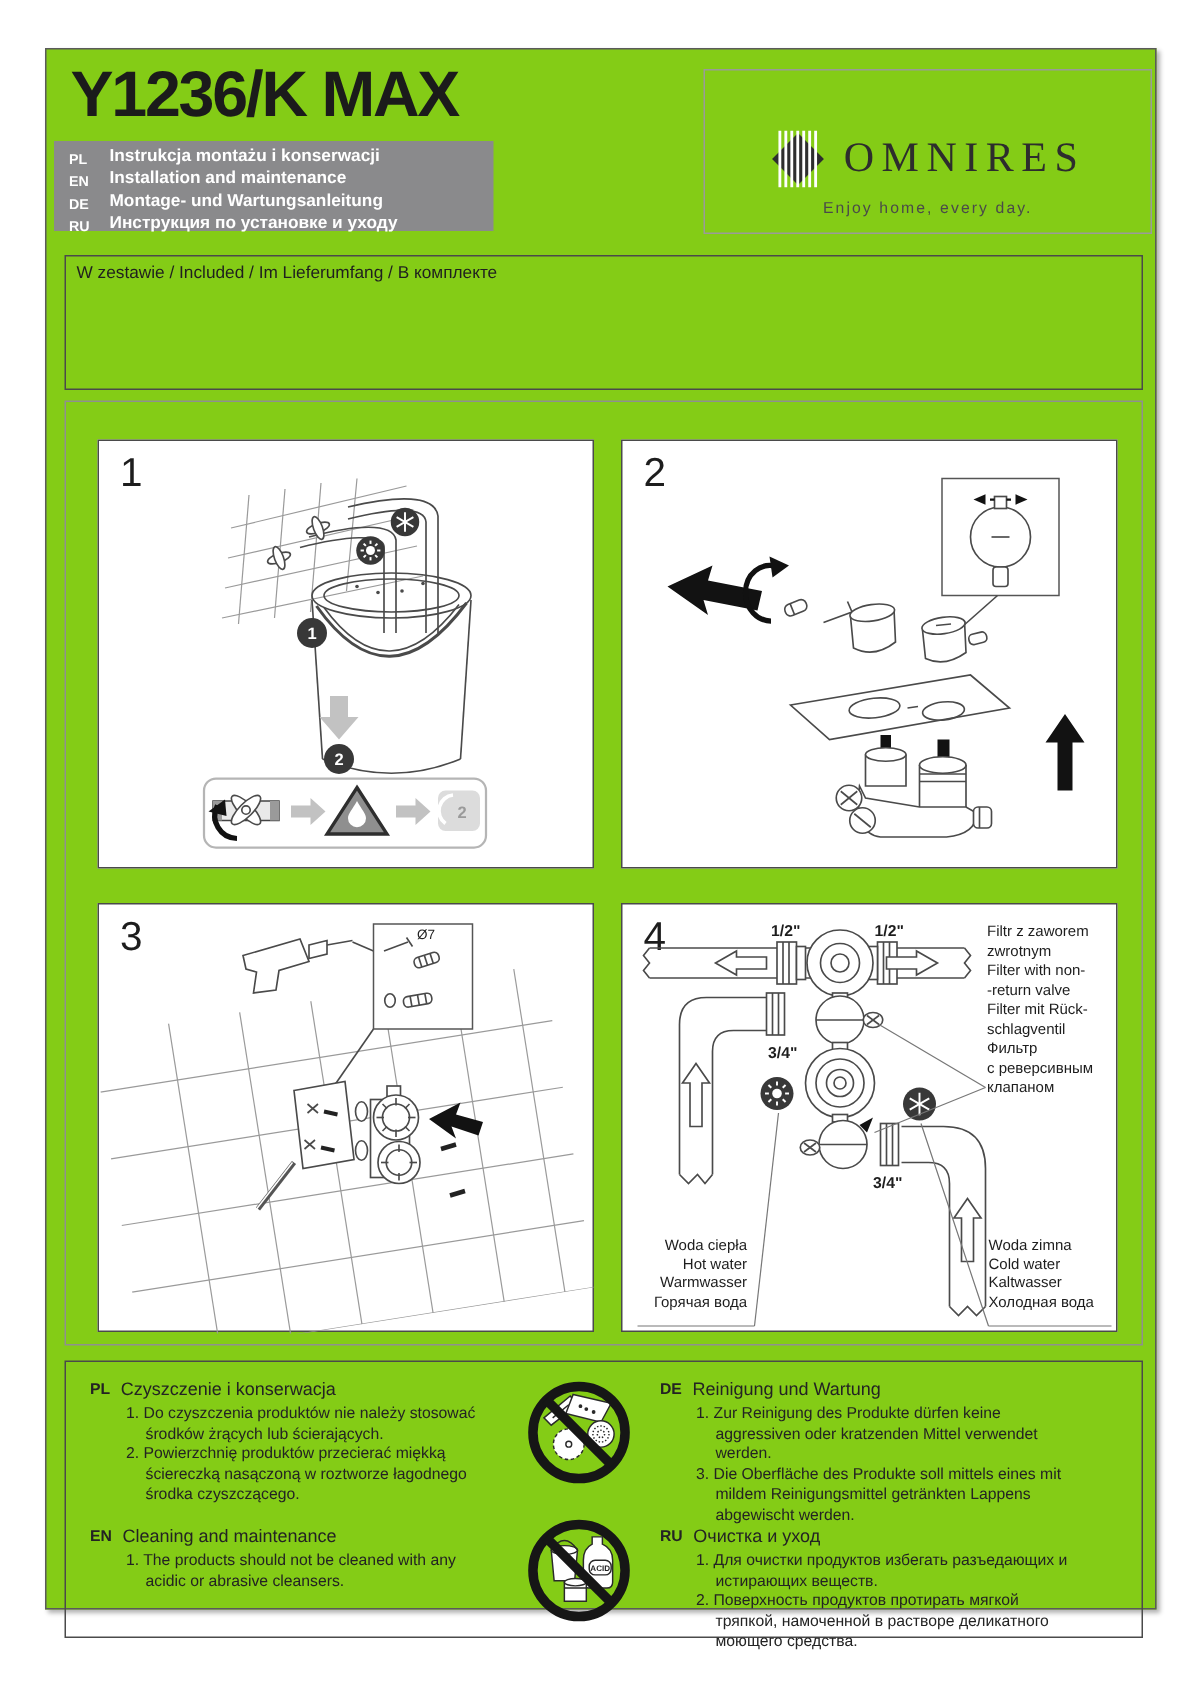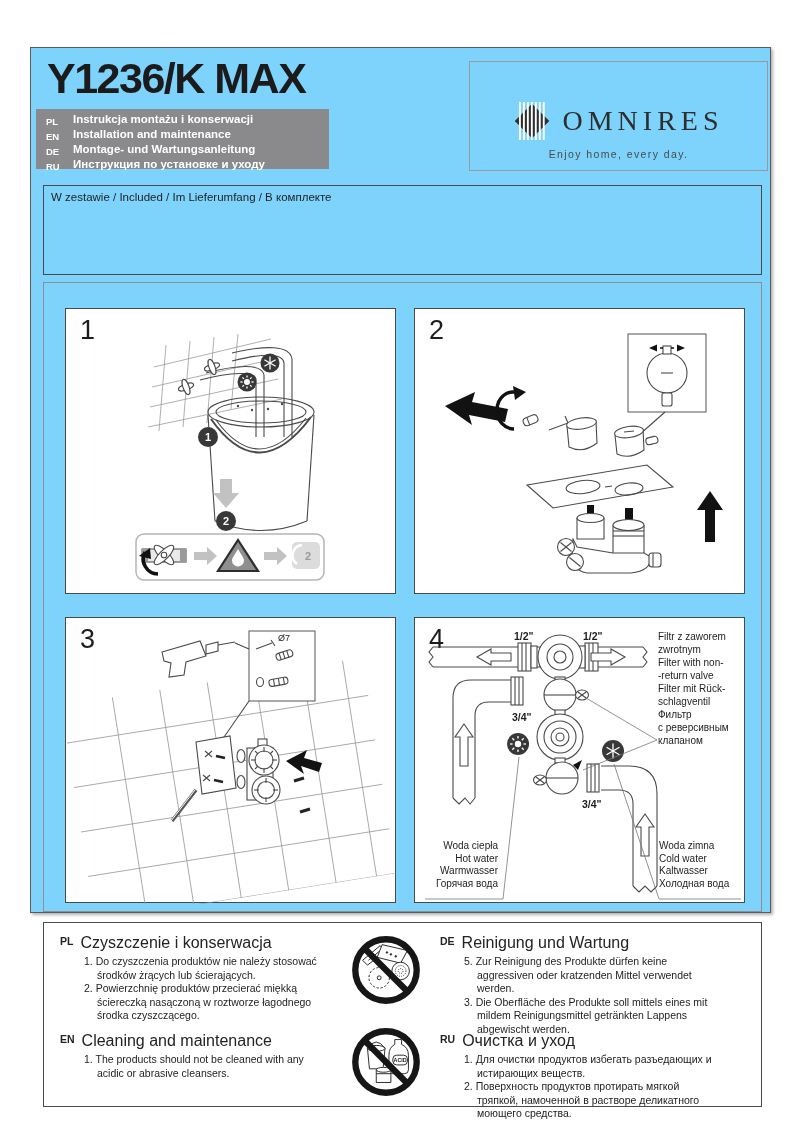--- a/index.html
+++ b/index.html
@@ -1,17 +1,17 @@
 <!DOCTYPE html>
 <html><head>
 <meta charset="utf-8">
 <style>
   html,body{margin:0;padding:0;background:#fff;}
   body{width:802px;height:1134px;position:relative;font-family:"Liberation Sans",sans-serif;color:#232323;}
-  .page{position:absolute;left:30px;top:47px;width:741px;height:866px;border:1.5px solid #5a5a5a;background:#7dd3fc;box-shadow:2px 2px 3px rgba(0,0,0,.3);box-sizing:border-box;}
+  .page{position:absolute;left:30px;top:32px;width:741px;height:1041px;border:1.5px solid #5a5a5a;background:#84cc16;box-shadow:2px 2px 3px rgba(0,0,0,.3);box-sizing:border-box;}
   .title{position:absolute;left:16px;top:6px;font-size:43px;font-weight:bold;letter-spacing:-1.5px;color:#1b1b1b;}
   .langbox{position:absolute;left:5px;top:61px;width:293px;height:60px;background:#8a8a8c;color:#fff;padding:4px 0 0 10px;box-sizing:border-box;}
   .lrow{display:flex;line-height:13.5px;}
   .lcode{width:27px;font-size:9.5px;font-weight:bold;padding-top:1.5px;}
   .llabel{font-size:11.5px;font-weight:bold;}
   .logobox{position:absolute;left:438px;top:13px;width:299px;height:110px;border:1px solid #9a9a9a;box-sizing:border-box;text-align:center;}
   .logorow{margin-top:40px;display:flex;align-items:center;justify-content:center;gap:11px;}
   .brand{font-family:"Liberation Serif",serif;font-size:28px;letter-spacing:5px;color:#2d2d2d;}
   .tagline{margin-top:8px;font-size:10.5px;letter-spacing:1.4px;color:#4a4a4a;}
   .incbox{position:absolute;left:12px;top:137px;width:719px;height:90px;border:1.2px solid #4a4a4a;box-sizing:border-box;}
@@ -29,21 +29,21 @@
   .lbl-34-right{left:167px;top:180px;}
   .lbl-filter{left:243px;top:12px;width:86px;}
   .lbl-hot{left:4px;top:222px;width:79px;text-align:right;line-height:12.5px;}
   .lbl-cold{left:244px;top:222px;width:85px;line-height:12.5px;}
   .p3hole{position:absolute;left:212px;top:15px;font-size:9px;color:#222;}
   .mbox{position:absolute;left:12px;top:874px;width:719px;height:185px;border:1.2px solid #4a4a4a;box-sizing:border-box;}
   .mblock{position:absolute;}
   .b-pl{left:16px;top:11px;}.b-en{left:16px;top:109px;}.b-de{left:396px;top:11px;}.b-ru{left:396px;top:109px;}
   .mhead{display:flex;gap:7px;}
   .mcode{font-size:10.5px;font-weight:bold;padding-top:1px;}
-  .mtitle{font-size:16px;}
+  .mtitle{font-size:12px;}
   .mitems{margin:3px 0 0 24px;}
   .mitem{font-size:10.5px;line-height:13.5px;padding-left:13px;text-indent:-13px;}
   .w-pl{width:250px;}.w-en{width:222px;}.w-de{width:262px;}.w-ru{width:258px;}
   .micon{position:absolute;width:78px;height:78px;}
   .i1{left:303px;top:8px;}.i2{left:303px;top:100px;}
   svg .ln{stroke:#4a4a4a;fill:none;stroke-width:1.1px;}
   svg .lnw{stroke:#4a4a4a;fill:#fff;stroke-width:1.1px;}
   svg .grid{stroke:#9a9a9a;stroke-width:.8px;}
   svg .badge{fill:#383838;stroke:none;}
   svg .wln{stroke:#fff;fill:none;stroke-width:1.3px;}
@@ -522,21 +522,21 @@
         <div class="mitem">1. The products should not be cleaned with any acidic or abrasive cleansers.</div>
       </div>
     </div>
 
     <div class="mblock b-de">
       <div class="mhead">
         <span class="mcode">DE</span>
         <span class="mtitle">Reinigung und Wartung</span>
       </div>
       <div class="mitems w-de">
-        <div class="mitem">5. Zur Reinigung des Produkte dürfen keine aggressiven oder kratzenden Mittel verwendet werden.</div>
+        <div class="mitem">1. Zur Reinigung des Produkte dürfen keine aggressiven oder kratzenden Mittel verwendet werden.</div>
         <div class="mitem">3. Die Oberfläche des Produkte soll mittels eines mit mildem Reinigungsmittel getränkten Lappens abgewischt werden.</div>
       </div>
     </div>
 
     <div class="mblock b-ru">
       <div class="mhead">
         <span class="mcode">RU</span>
         <span class="mtitle">Очистка и уход</span>
       </div>
       <div class="mitems w-ru">

